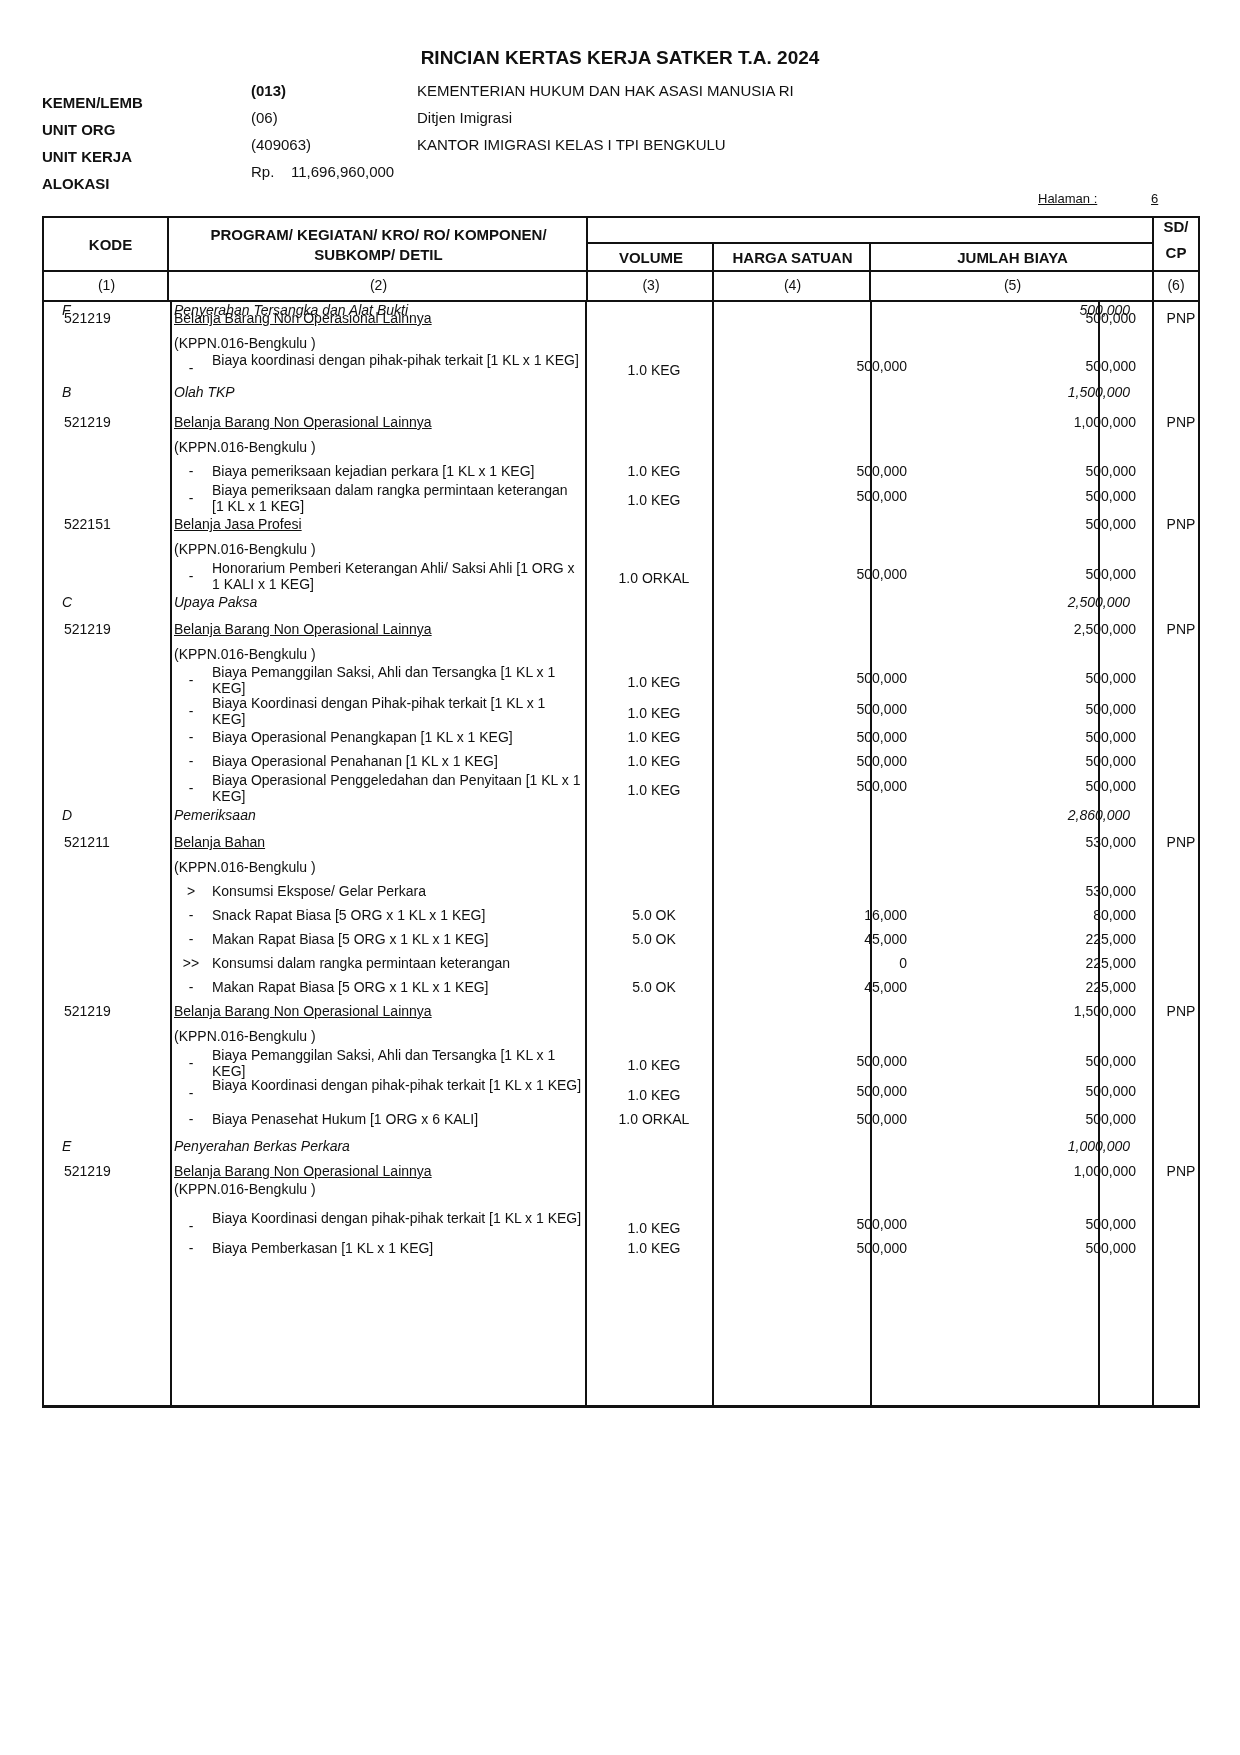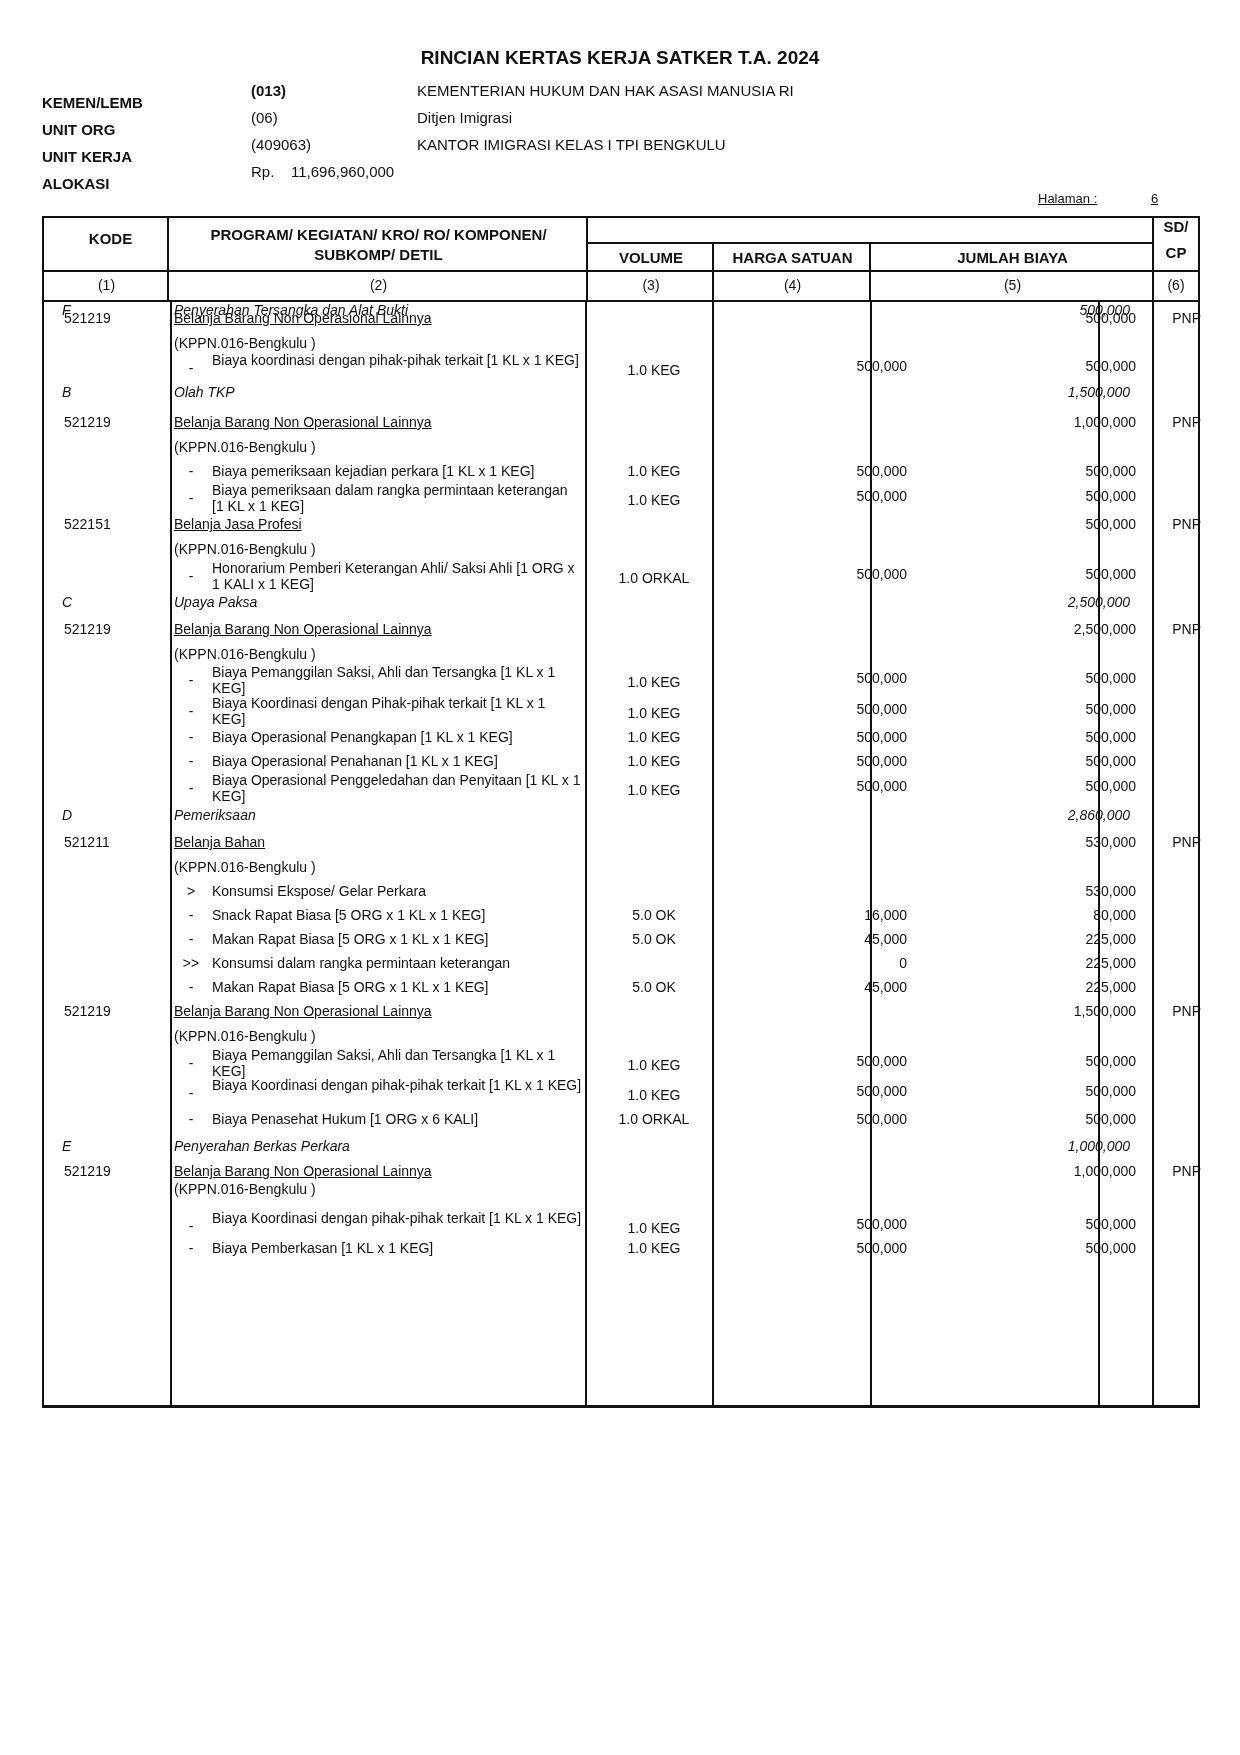--- a/index.html
+++ b/index.html
@@ -25,21 +25,21 @@
   .kode.letter { left: 18px; font-style: italic; }
   .desc { left: 130px; width: 400px; white-space: normal; line-height: 16px; }
   .desc.ul { text-decoration: underline; white-space: nowrap; }
   .desc.it { font-style: italic; white-space: nowrap; }
   .bullet { left: 137px; width: 20px; text-align: center; }
   .dtext { left: 168px; width: 370px; white-space: normal; line-height: 16px; }
   .vol { left: 546px; width: 128px; text-align: center; }
   .harga { left: 670px; width: 193px; text-align: right; }
   .jumlah { left: 830px; width: 262px; text-align: right; }
   .jumlah.it { font-style: italic; width: 256px; }
-  .sd { left: 1117px; width: 40px; text-align: right; }
+  .sd { left: 1117px; width: 40px; text-align: center; }
 </style>
 </head>
 <body>
 
 <div class="title">RINCIAN KERTAS KERJA SATKER T.A. 2024</div>
 
 <div class="meta" style="top:82px">
   <span class="lbl">KEMEN/LEMB</span>
   <span class="code" style="font-weight:bold">(013)</span>
   <span class="val">KEMENTERIAN HUKUM DAN HAK ASASI MANUSIA RI</span>
@@ -57,21 +57,21 @@
 <div class="meta" style="top:163px">
   <span class="lbl">ALOKASI</span>
   <span class="code" style="white-space:pre">Rp.    11,696,960,000</span>
 </div>
 
 <div class="halaman">Halaman :</div>
 <div class="halaman-num">6</div>
 
 <div class="tbl">
   <div class="hdr">
-    <div style="left:0;width:133px;top:12px">KODE</div>
+    <div style="left:0;width:133px;top:18px">KODE</div>
     <div style="left:125px;width:419px;top:8px">PROGRAM/ KEGIATAN/ KRO/ RO/ KOMPONEN/</div>
     <div style="left:125px;width:419px;top:28px">SUBKOMP/ DETIL</div>
     <div style="left:544px;width:126px;top:31px">VOLUME</div>
     <div style="left:670px;width:157px;top:31px">HARGA SATUAN</div>
     <div style="left:827px;width:283px;top:31px">JUMLAH BIAYA</div>
     <div style="left:1110px;width:44px;top:0">SD/</div>
     <div style="left:1110px;width:44px;top:26px">CP</div>
 
     <span class="vline" style="left:123px"></span>
     <span class="vline" style="left:542px"></span>

